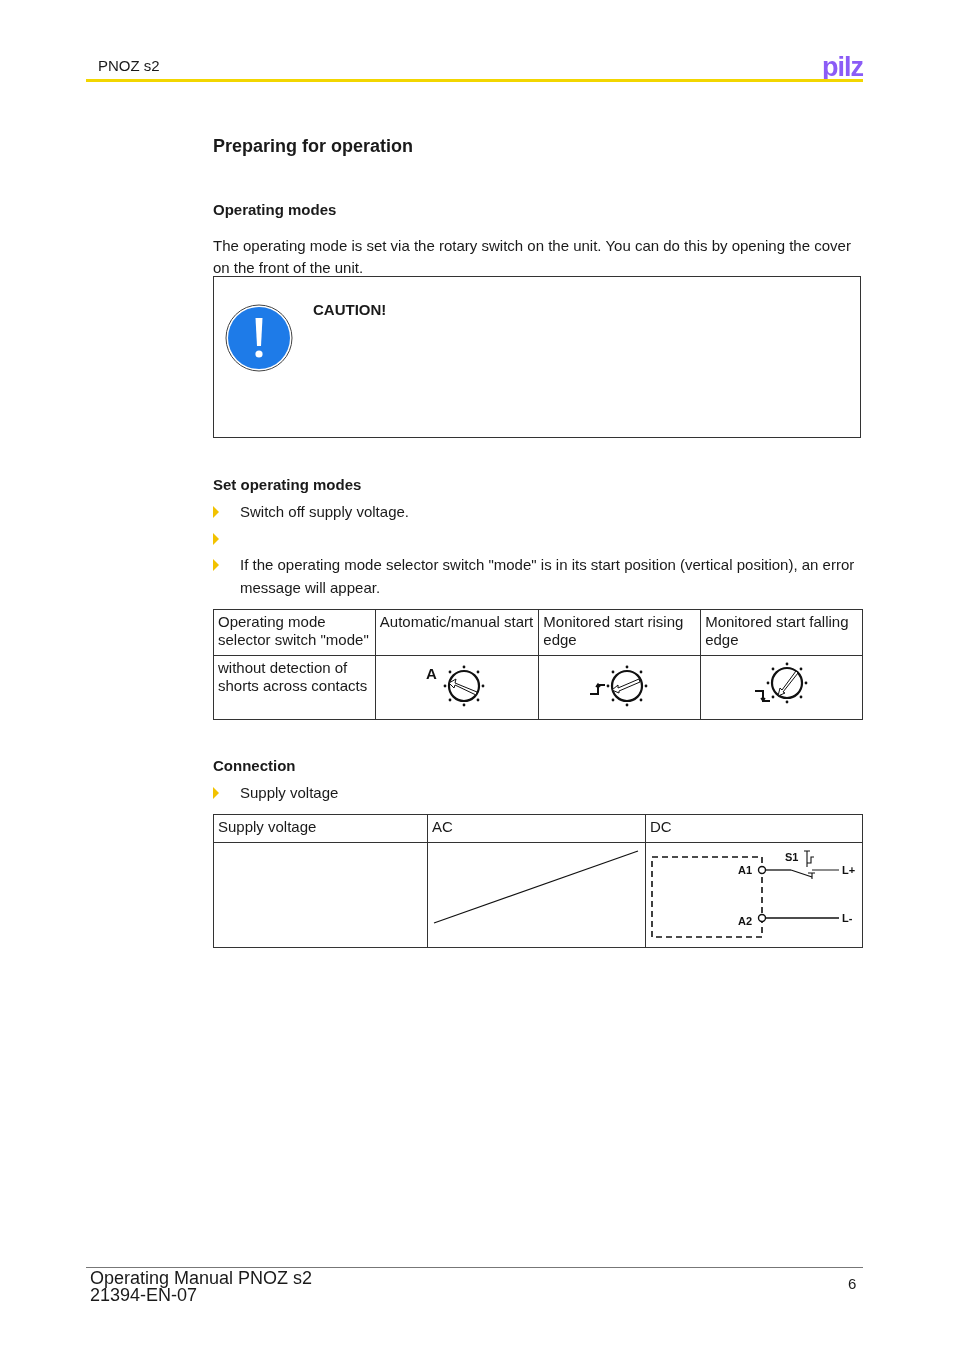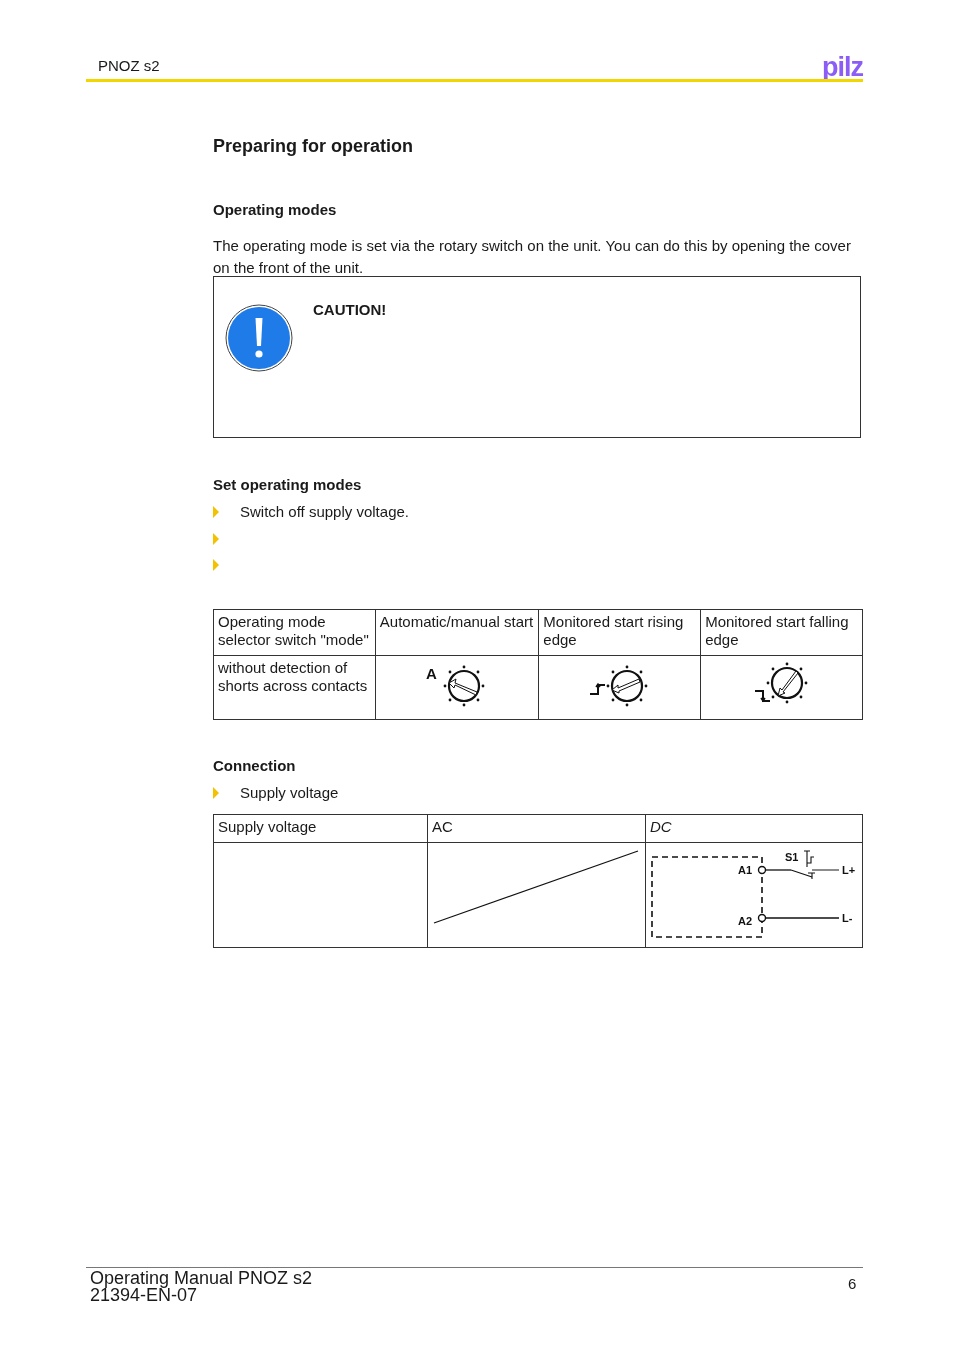--- a/index.html
+++ b/index.html
@@ -49,20 +49,21 @@
 
 <div class="bullet" style="left:240px;top:500px;width:620px;">
   <span class="arrow"></span>
   <span>Switch off supply voltage.</span>
 </div>
 <div class="bullet" style="left:240px;top:527px;width:620px;">
   <span class="arrow"></span>
 </div>
 <div class="bullet" style="left:240px;top:553px;width:622px;">
   <span class="arrow"></span>
+  <span>If the operating mode selector switch "mode" is in its start position (vertical position), an error message will appear.</span>
 </div>
 
 <table class="grid" style="left:213px;top:609px;width:650px;">
   <tbody>
       <tr style="height:46px;">
     <td style="width:154px;">Operating mode selector switch "mode"</td>
     <td style="width:155px;">Automatic/manual start</td>
     <td style="width:154px;">Monitored start rising edge</td>
     <td style="width:154px;">Monitored start falling edge</td>
   </tr>
@@ -129,21 +130,21 @@
 <div class="bullet" style="left:240px;top:781px;width:620px;">
   <span class="arrow"></span>
   <span>Supply voltage</span>
 </div>
 
 <table class="grid" style="left:213px;top:814px;width:650px;">
   <tbody>
       <tr style="height:28px;">
     <td style="width:208px;">Supply voltage</td>
     <td style="width:209px;">AC</td>
-    <td style="width:208px;font-style:italic;">DC</td>
+    <td style="width:208px;">DC</td>
   </tr>
   <tr style="height:105px;">
     <td></td>
     <td style="padding:0;position:relative;">
       <svg width="216" height="104" viewBox="0 0 216 104" style="display:block;">
         <line x1="6" y1="80" x2="210" y2="8" stroke="#111" stroke-width="1.2"></line>
       </svg>
     </td>
     <td style="padding:0;position:relative;">
       <svg width="216" height="104" viewBox="0 0 216 104" style="display:block;">

